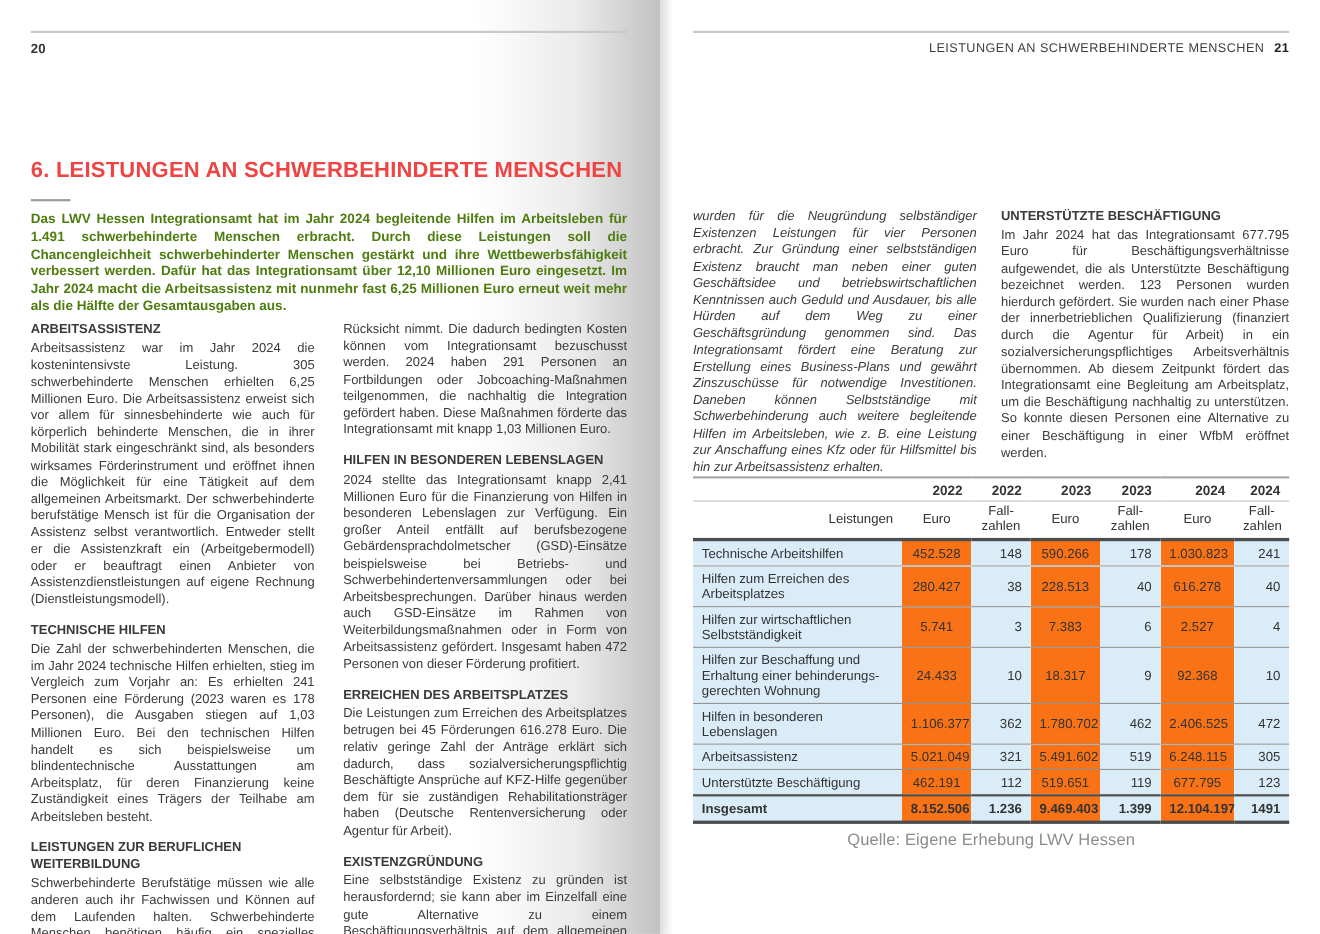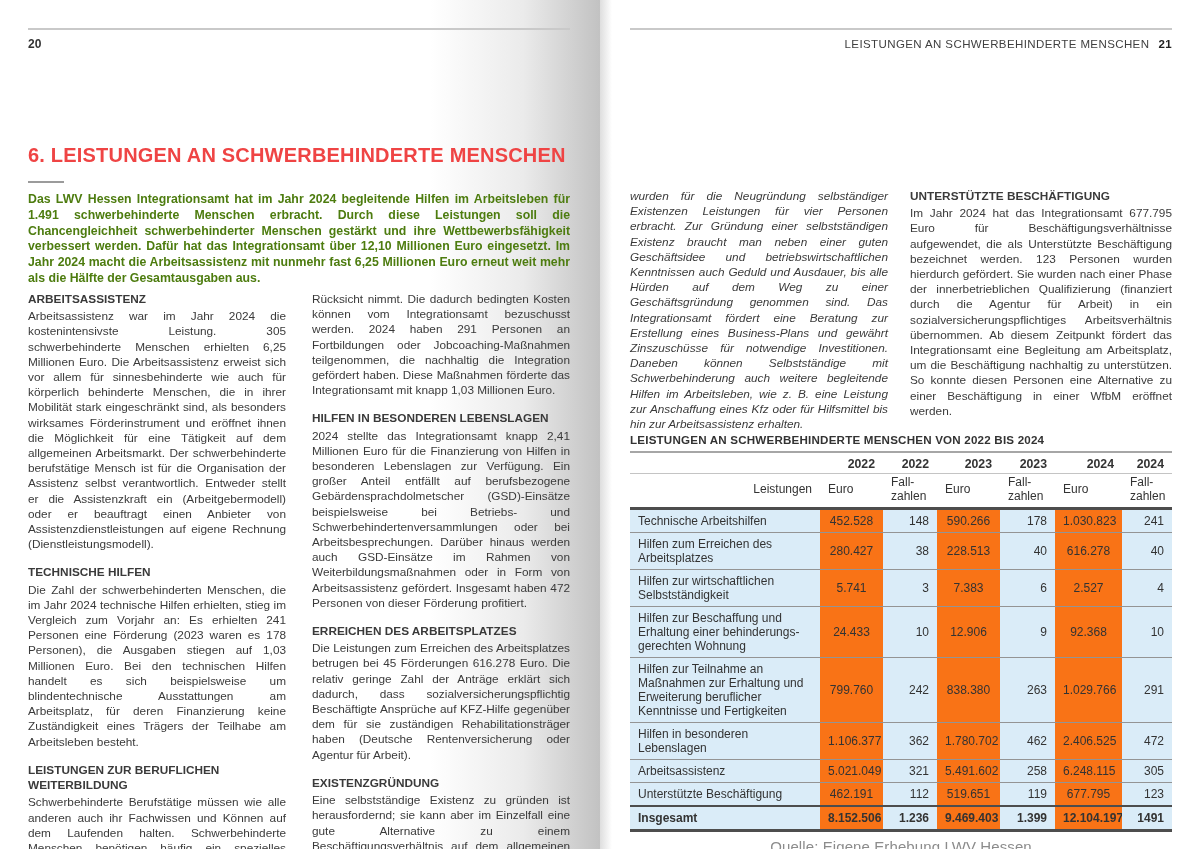--- a/index.html
+++ b/index.html
@@ -64,21 +64,21 @@
     margin:0 0 5px 0;
   }
   table.benefits { border-collapse:collapse; width:542px; table-layout:fixed; font-size:12px; color:#333; }
   table.benefits td { overflow:hidden; }
   tr.years-row td {
     font-weight:bold; text-align:right; font-size:12.3px;
     padding:4px 8px 2px 8px;
     border-top:2px solid #a6a6a6; border-bottom:1px solid #c4c4c4;
   }
   tr.units-row td {
-    text-align:left; padding:2px 8px 4px 8px; line-height:13.5px;
+    text-align:center; padding:2px 8px 4px 8px; line-height:13.5px;
     border-bottom:3px solid #4d4d4d; white-space:pre-line;
   }
   tr.years-row td.corner, tr.units-row td.corner { text-align:right; white-space:normal; }
   tbody.data td {
     border-bottom:1px solid #949494; padding:4px 8px; line-height:14px;
     text-align:right; vertical-align:middle; background:#daecf8;
   }
   tbody.data td.lbl { text-align:left; hyphens:manual; }
   tbody.data td.euro { background:#f97316;text-align:center; }
   tr.total-row td { font-weight:bold; border-top:2px solid #4d4d4d; border-bottom:3px solid #4d4d4d; }
@@ -124,21 +124,20 @@
   <div class="col-wrap" id="right-cols">
     <div class="text-col">
         <div class="para">wurden für die Neugründung selbständiger Existenzen Leistungen für vier Personen erbracht. Zur Gründung einer selbstständigen Existenz braucht man neben einer guten Geschäftsidee und betriebswirtschaftlichen Kenntnissen auch Geduld und Ausdauer, bis alle Hürden auf dem Weg zu einer Geschäftsgründung genommen sind. Das Integrationsamt fördert eine Beratung zur Erstellung eines Business-Plans und gewährt Zinszuschüsse für notwendige Investitionen. Daneben können Selbstständige mit Schwerbehinderung auch weitere begleitende Hilfen im Arbeitsleben, wie z. B. eine Leistung zur Anschaffung eines Kfz oder für Hilfsmittel bis hin zur Arbeitsassistenz erhalten.</div>
       </div>
     <div class="text-col">
         <div class="sec-heading">UNTERSTÜTZTE BESCHÄFTIGUNG</div>
         <div class="para">Im Jahr 2024 hat das Integrationsamt 677.795 Euro für Beschäftigungsverhältnisse aufgewendet, die als Unterstützte Beschäftigung bezeichnet werden. 123 Personen wurden hierdurch gefördert. Sie wurden nach einer Phase der innerbetrieblichen Qualifizierung (finanziert durch die Agentur für Arbeit) in ein sozialversicherungspflichtiges Arbeitsverhältnis übernommen. Ab diesem Zeitpunkt fördert das Integrationsamt eine Begleitung am Arbeitsplatz, um die Beschäftigung nachhaltig zu unterstützen. So konnte diesen Personen eine Alternative zu einer Beschäftigung in einer WfbM eröffnet werden.</div>
       </div>
   </div>
   <div class="table-block">
-    <div class="table-title">LEISTUNGEN AN SCHWERBEHINDERTE MENSCHEN VON 2022 BIS 2024</div>
     <table class="benefits">
       <colgroup>
         <col style="width:190px">
           <col style="width:63px">
           <col style="width:54px">
         <col style="width:63px">
           <col style="width:55px">
           <col style="width:67px">
           <col style="width:50px">
       </colgroup>
@@ -190,49 +189,40 @@
             <td class="fall">3</td>
             <td class="euro">7.383</td>
             <td class="fall">6</td>
             <td class="euro">2.527</td>
             <td class="fall">4</td>
           </tr>
           <tr>
             <td class="lbl">Hilfen zur Beschaffung und Erhaltung einer behinderungs­gerechten Wohnung</td>
             <td class="euro">24.433</td>
             <td class="fall">10</td>
-            <td class="euro">12.906</td>
+            <td class="euro">18.317</td>
             <td class="fall">9</td>
             <td class="euro">92.368</td>
             <td class="fall">10</td>
-          </tr>
-          <tr>
-            <td class="lbl">Hilfen zur Teilnahme an Maßnahmen zur Erhaltung und Erweiterung beruflicher Kenntnisse und Fertigkeiten</td>
-            <td class="euro">799.760</td>
-            <td class="fall">242</td>
-            <td class="euro">838.380</td>
-            <td class="fall">263</td>
-            <td class="euro">1.029.766</td>
-            <td class="fall">291</td>
           </tr>
           <tr>
             <td class="lbl">Hilfen in besonderen Lebenslagen</td>
             <td class="euro">1.106.377</td>
             <td class="fall">362</td>
             <td class="euro">1.780.702</td>
             <td class="fall">462</td>
             <td class="euro">2.406.525</td>
             <td class="fall">472</td>
           </tr>
           <tr>
             <td class="lbl">Arbeitsassistenz</td>
             <td class="euro">5.021.049</td>
             <td class="fall">321</td>
             <td class="euro">5.491.602</td>
-            <td class="fall">258</td>
+            <td class="fall">519</td>
             <td class="euro">6.248.115</td>
             <td class="fall">305</td>
           </tr>
           <tr>
             <td class="lbl">Unterstützte Beschäftigung</td>
             <td class="euro">462.191</td>
             <td class="fall">112</td>
             <td class="euro">519.651</td>
             <td class="fall">119</td>
             <td class="euro">677.795</td>

